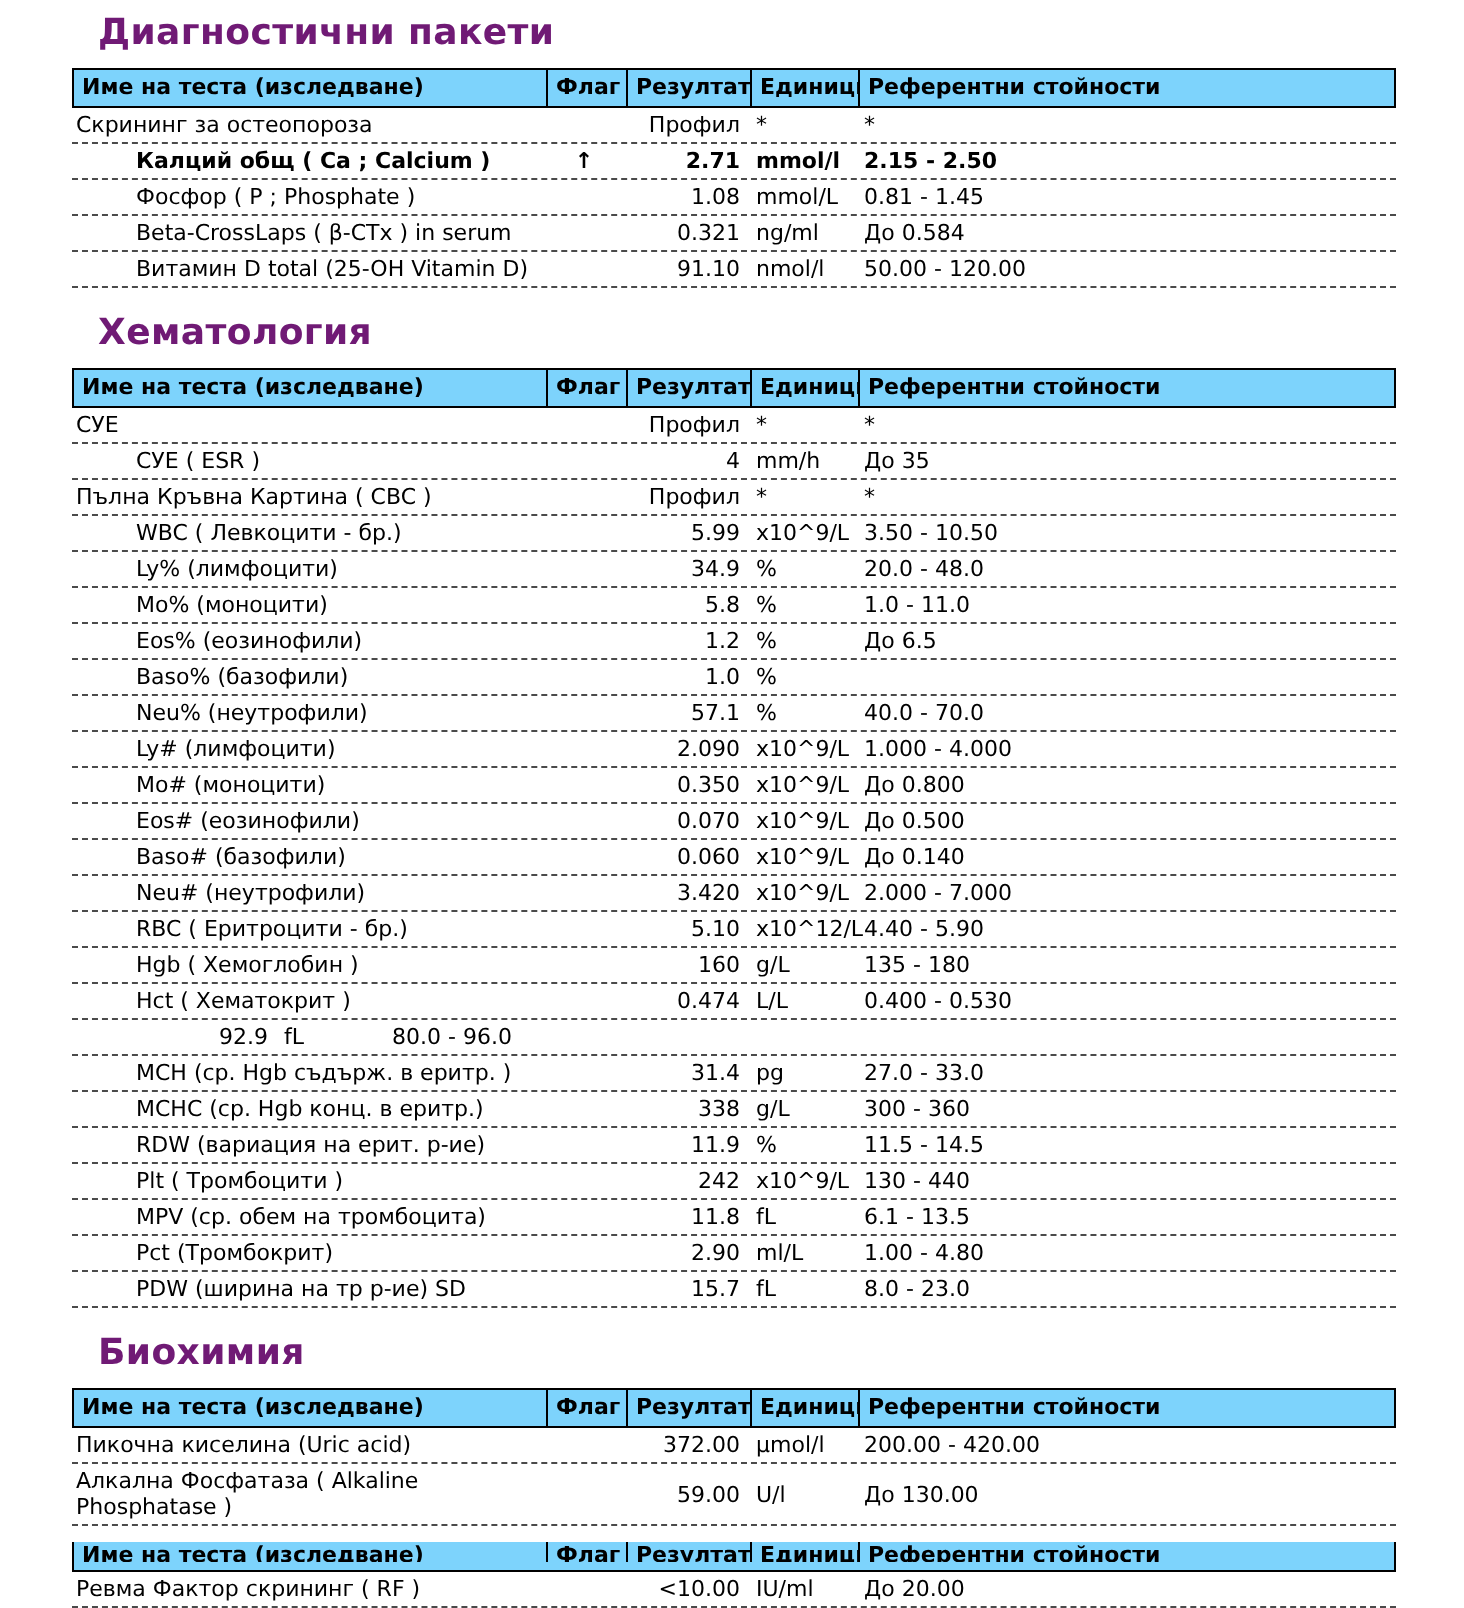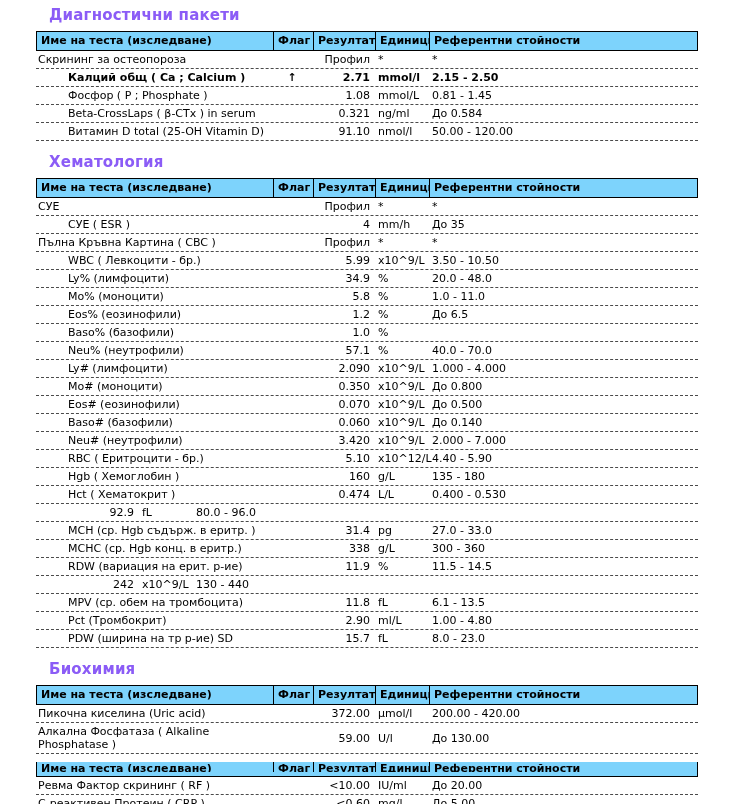--- a/index.html
+++ b/index.html
@@ -4,21 +4,21 @@
 <style>
   html,body { margin:0; padding:0; }
   body {
     width:732px; height:804px; background:#ffffff; color:#000;
     font-family:"DejaVu Sans","Liberation Sans",sans-serif;
     font-size:11px; overflow:hidden;
   }
   #doc { padding:6px 0 0 36px; }
   .section { margin-bottom:12px; }
   .section-title {
-    color:#8b5cf6; font-weight:bold; font-size:15px;
+    color:#701a75; font-weight:bold; font-size:18px;
     padding-left:13px; margin:0 0 7px 0; letter-spacing:0.2px;
   }
   .tbl { width:662px; }
   .tbl + .tbl { margin-top:8px; }
   .hdr {
     display:flex; border:1px solid #000; font-weight:bold;
     box-sizing:border-box; background:#7dd3fc;
   }
   .hcell { box-sizing:border-box; padding:2px 4px 3px 4px; white-space:nowrap; overflow:hidden; }
   .hcell.name   { width:236px; }
@@ -242,20 +242,21 @@
           <div class="cell ref">300 - 360</div>
         </div>
         <div class="row">
           <div class="cell name indent">RDW (вариация на ерит. р-ие)</div>
           <div class="cell flag"></div>
           <div class="cell result">11.9</div>
           <div class="cell units">%</div>
           <div class="cell ref">11.5 - 14.5</div>
         </div>
         <div class="row">
+          <div class="cell name indent">Plt ( Тромбоцити )</div>
           <div class="cell flag"></div>
           <div class="cell result">242</div>
           <div class="cell units">x10^9/L</div>
           <div class="cell ref">130 - 440</div>
         </div>
         <div class="row">
           <div class="cell name indent">MPV (ср. обем на тромбоцита)</div>
           <div class="cell flag"></div>
           <div class="cell result">11.8</div>
           <div class="cell units">fL</div>

